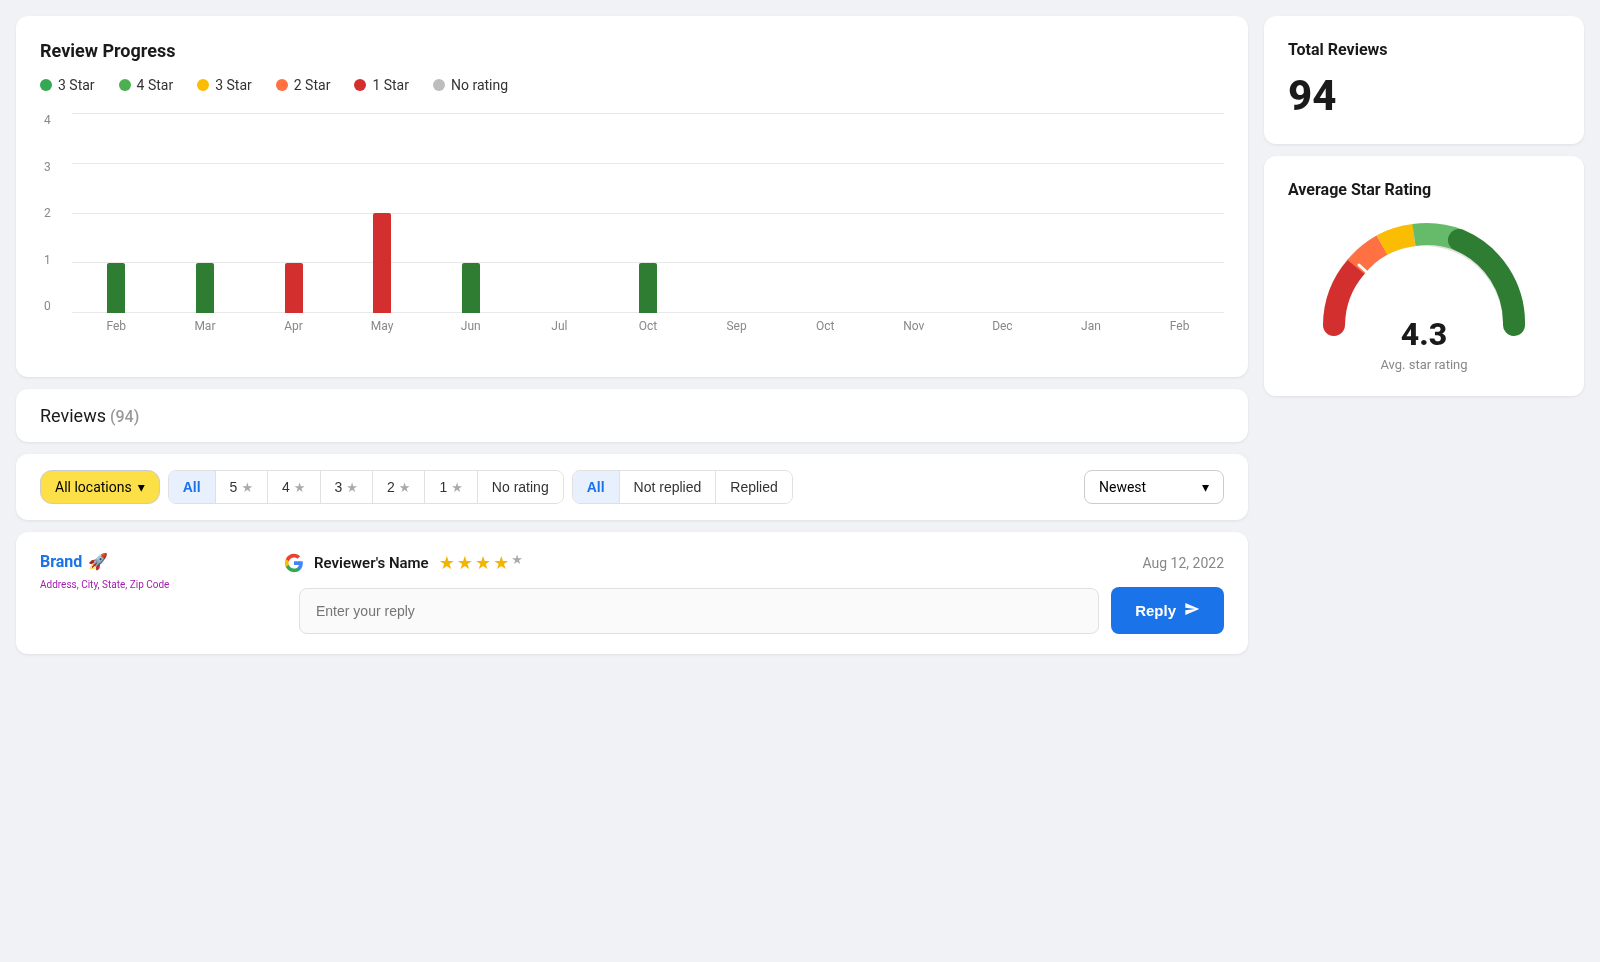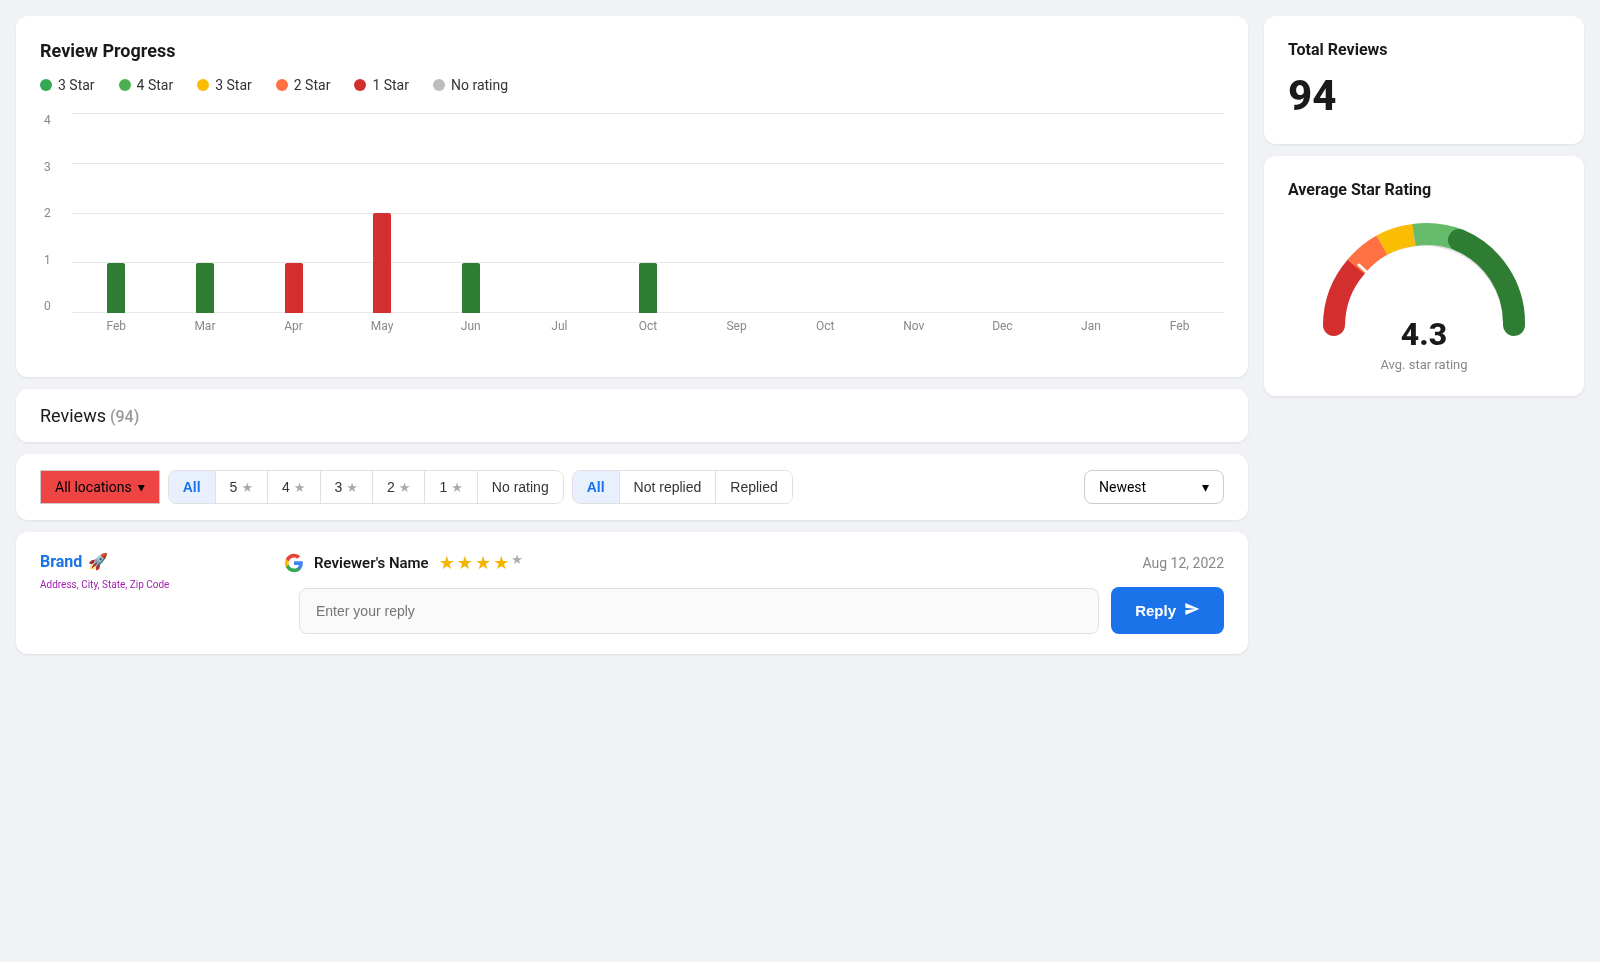--- a/index.html
+++ b/index.html
@@ -170,24 +170,24 @@
 
     .filters-row {
       display: flex;
       align-items: center;
       gap: 8px;
       flex-wrap: wrap;
     }
 
     .filter-dropdown {
       border: 1px solid #ccc;
-      border-radius: 0;
+      border-radius: 12px;
       padding: 8px 14px;
       font-size: 14px;
-      background: #ef4444;
+      background: #fde047;
       cursor: pointer;
       display: flex;
       align-items: center;
       gap: 6px;
       white-space: nowrap;
     }
 
     .filter-group {
       display: flex;
       border: 1px solid #e0e0e0;

